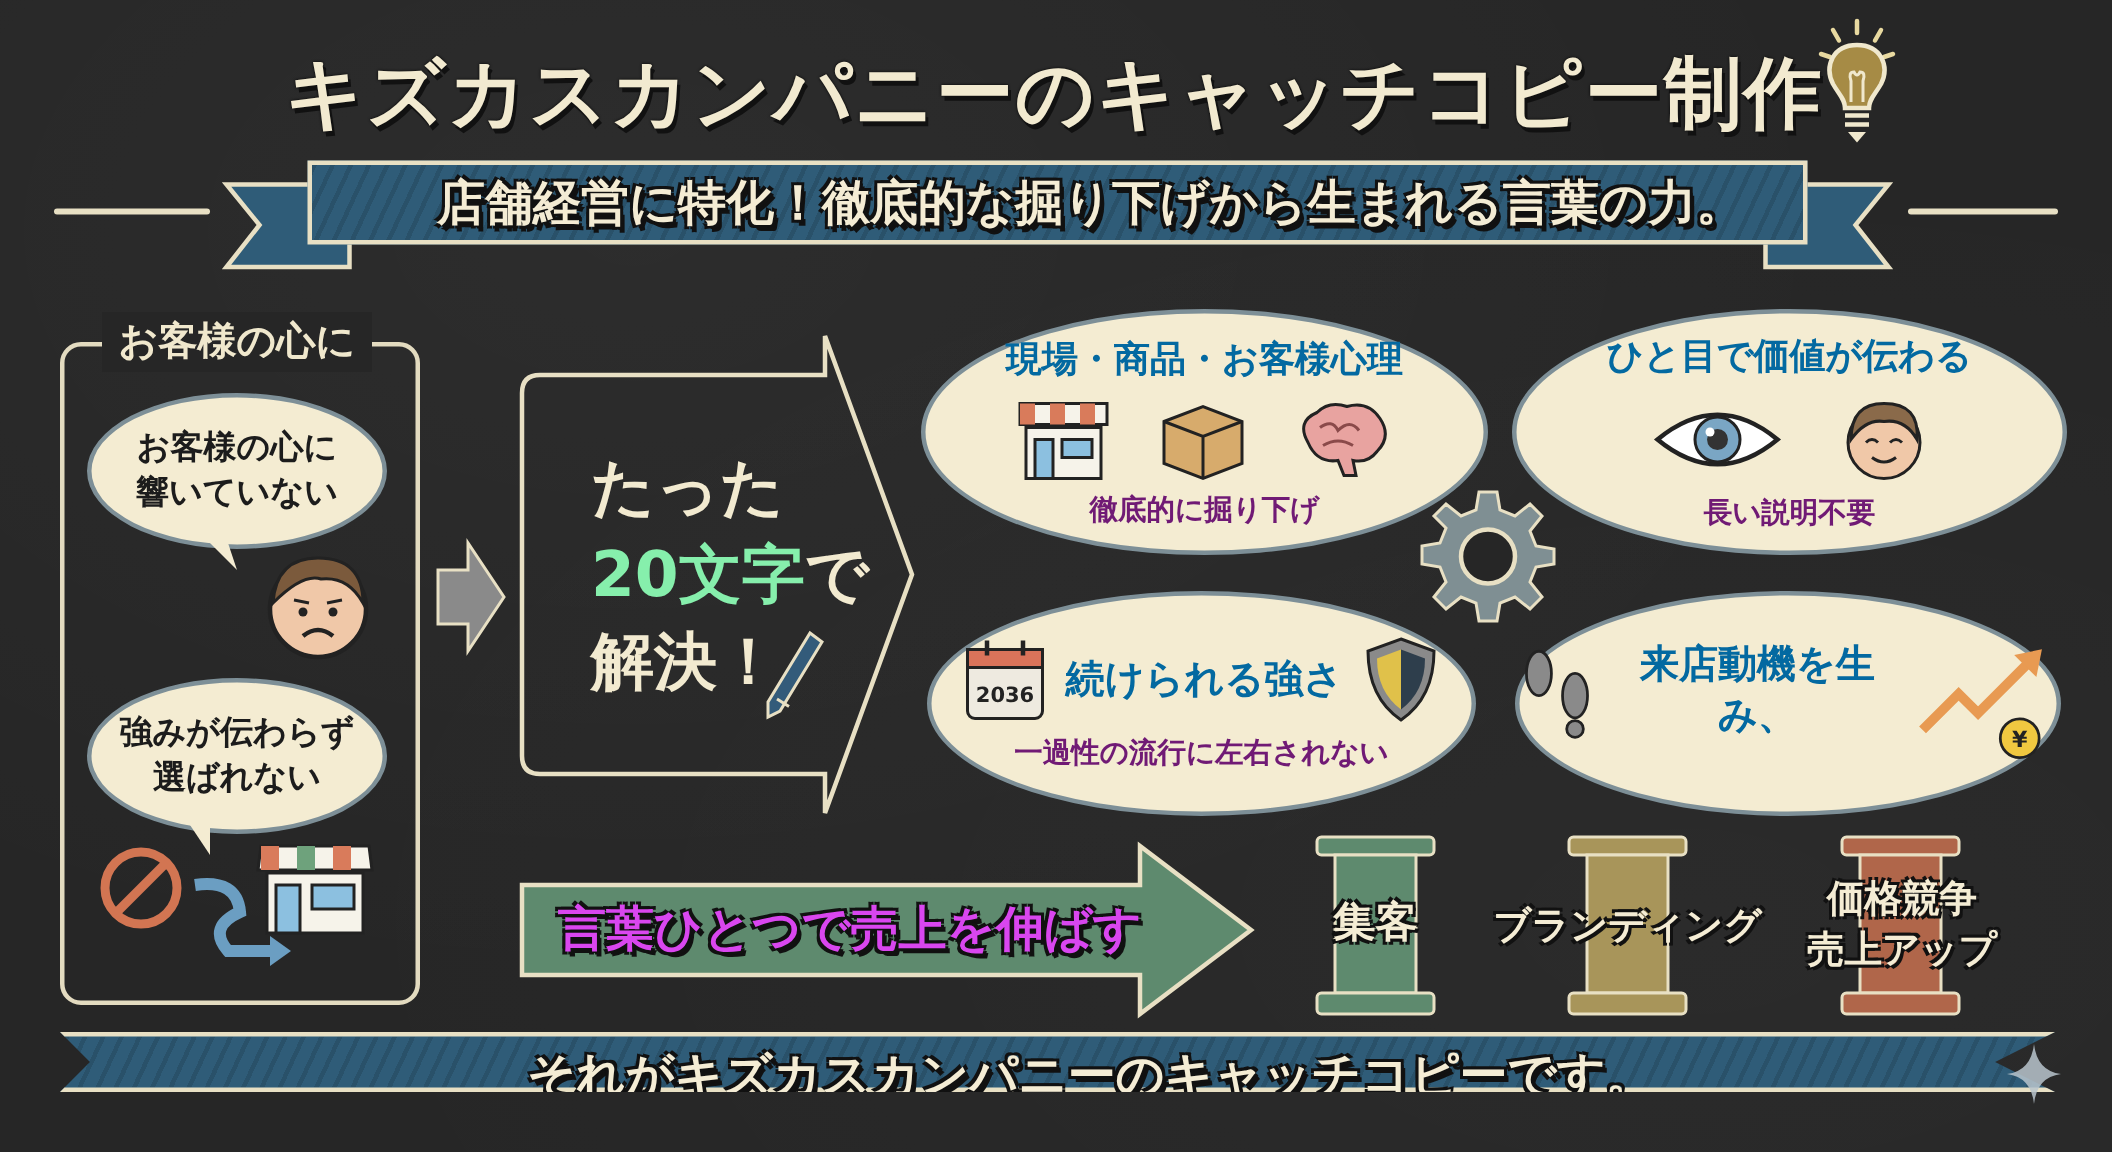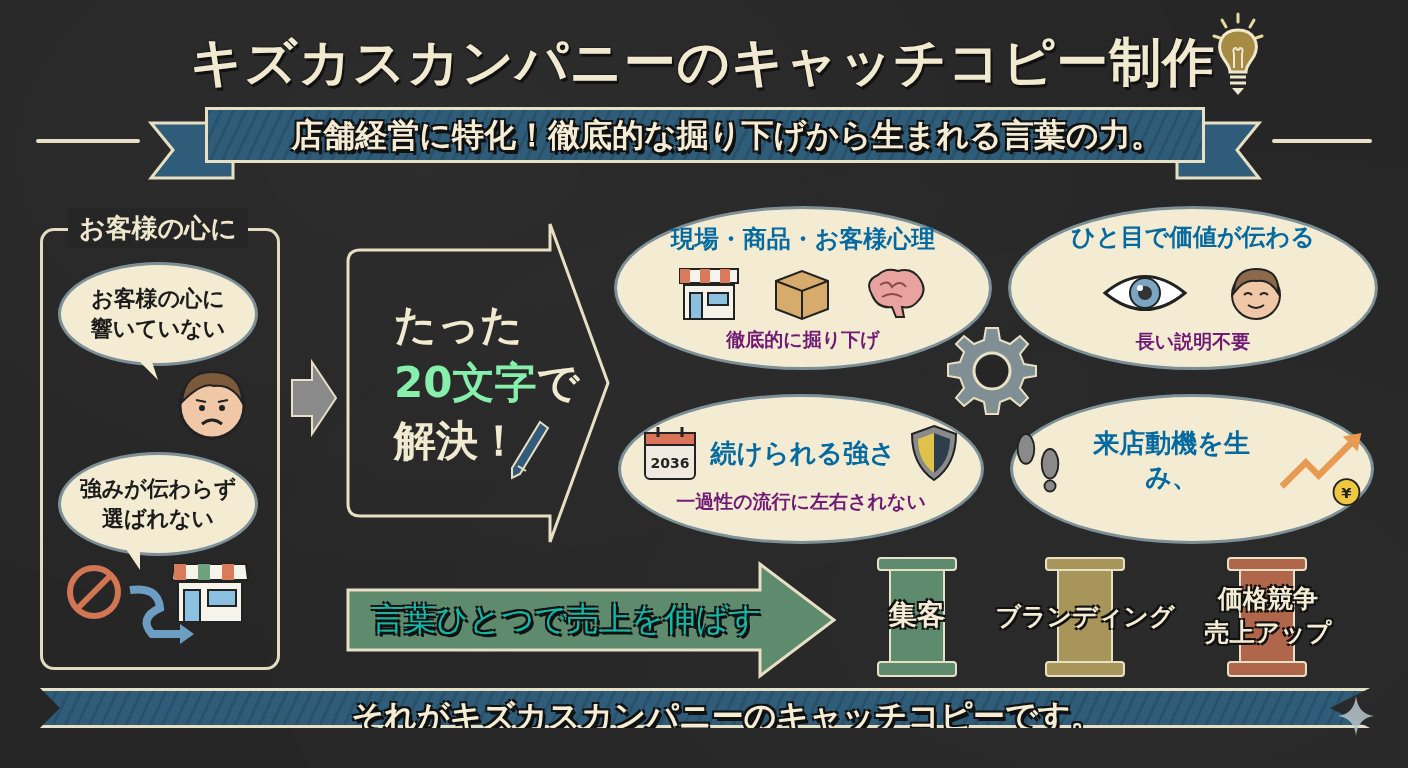--- a/index.html
+++ b/index.html
@@ -58,21 +58,21 @@
   .bubble.small { font-size: 22px; line-height: 30px; }
 
   
   .solve-text { font-size: 42px; font-weight: bold; line-height: 58px; color: #f2ead0; }
   .solve-text .accent { color: #86efac; }
 
   .benefit-title { font-size: 24px; font-weight: bold; color: #0369a1; }
   .benefit-sub { font-size: 19px; font-weight: bold; color: #701a75; }
 
   .green-arrow-text {
-    font-size: 32px; font-weight: normal; color: #14b8a6; white-space: nowrap;
+    font-size: 32px; font-weight: bold; color: #d946ef; white-space: nowrap;
     text-shadow: -2px -2px 0 #111, 2px -2px 0 #111, -2px 2px 0 #111, 2px 2px 0 #111, 3px 3px 0 #111;
   }
   .pillar-label {
     font-size: 28px; font-weight: bold; color: #f4ecd4; text-align: center; line-height: 34px;
     text-shadow: -2px -2px 0 #111, 2px -2px 0 #111, -2px 2px 0 #111, 2px 2px 0 #111;
     white-space: nowrap;
   }
   .footer-ribbon { left: 40px; top: 688px; width: 1330px; height: 40px; }
   .footer-ribbon .ribbon-text { font-size: 32px; line-height: 50px; }
 </style>

